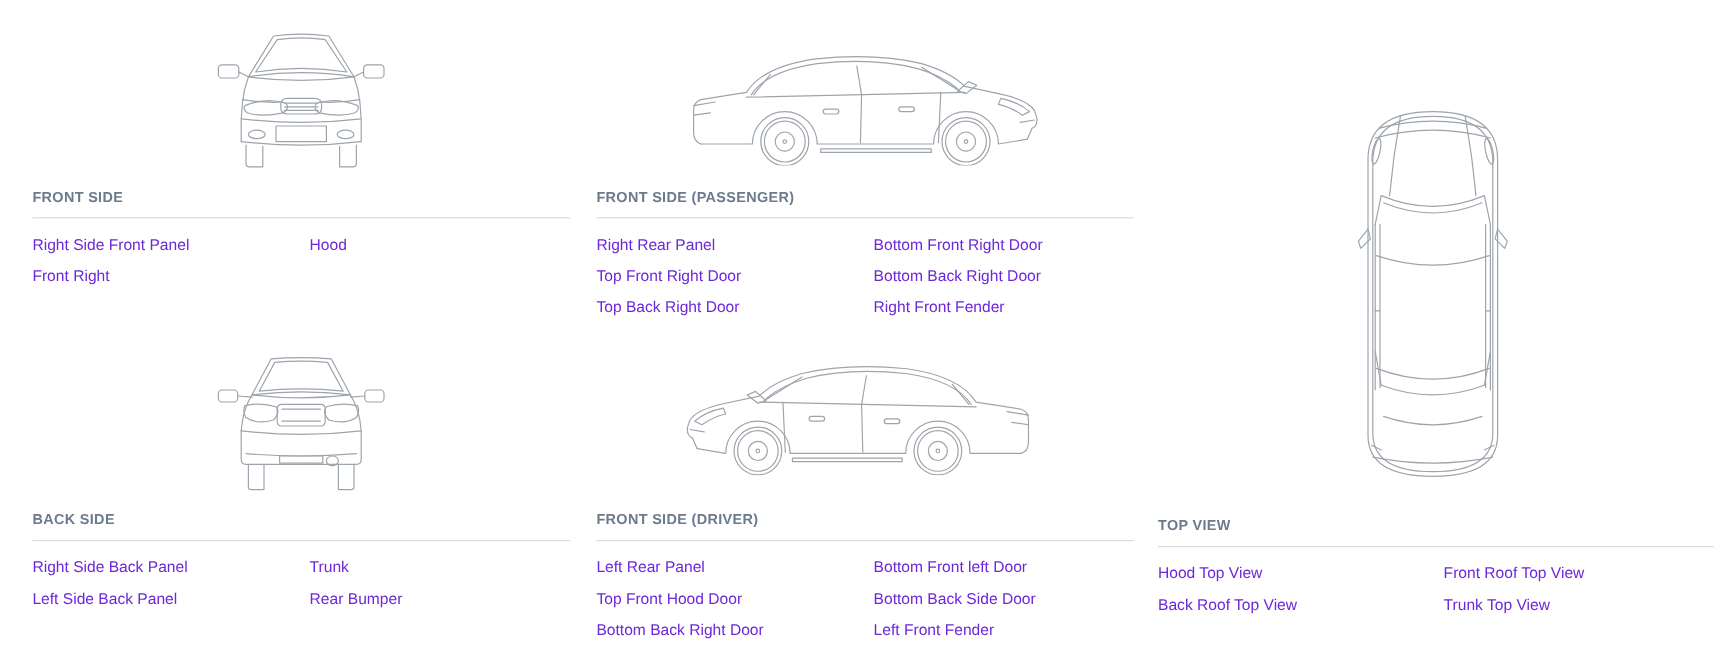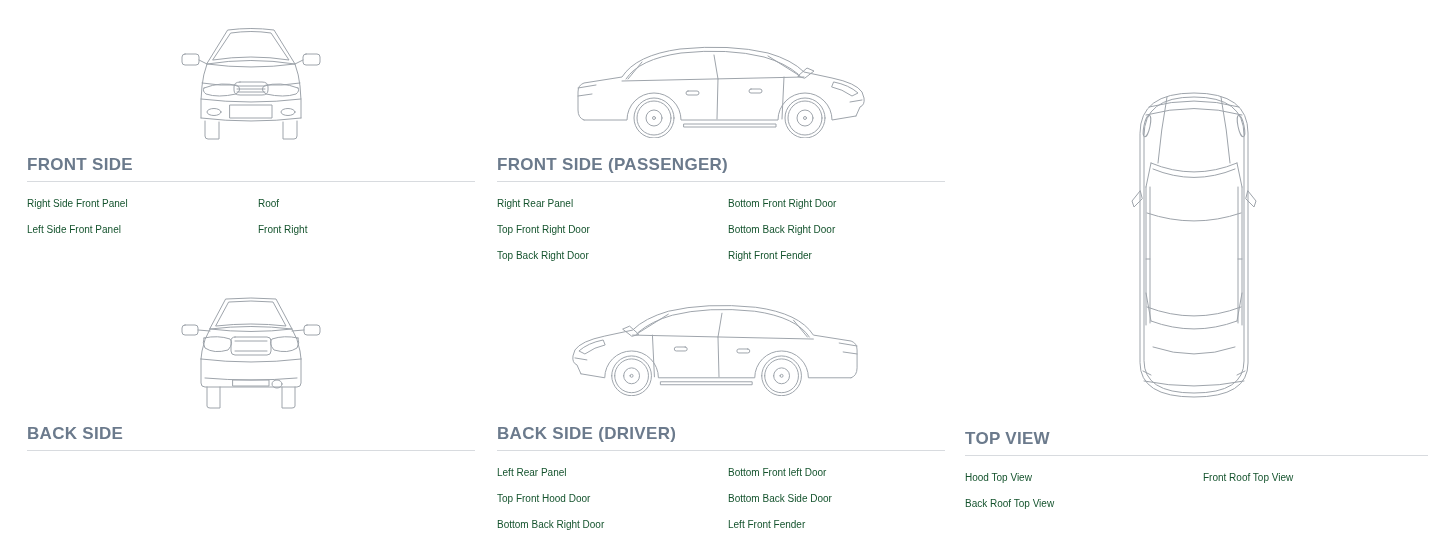--- a/index.html
+++ b/index.html
@@ -11,38 +11,38 @@
     font-family: "Liberation Sans", sans-serif;
     position: relative;
     overflow: hidden;
   }
   .car-art { position: absolute; margin: 0; }
   .car-art svg { display: block; width: 100%; height: 100%; }
   .flip svg { transform: scaleX(-1); }
   .section { position: absolute; }
   .section-title {
     margin: 0;
-    font-size: 17px;
+    font-size: 12px;
     line-height: 17px;
     font-weight: 700;
     letter-spacing: 0.3px;
     color: #6b7a8c;
   }
   .divider {
     border: none;
     border-top: 1px solid #d8dbdf;
     margin: 8px 0 0 0;
   }
   .label-grid { margin-top: 9px; display: grid; }
   .cols-a { grid-template-columns: 231px 1fr; }
   .cols-b { grid-template-columns: 238px 1fr; }
   .panel-label {
-    font-size: 10px;
+    font-size: 13px;
     line-height: 26px;
-    color: #14532d;
+    color: #6d28d9;
     white-space: nowrap;
   }
   #art-front { left: 178px; top: 26px;  width: 146px; height: 116px; }
   #art-right { left: 568px; top: 40px;  width: 300px; height: 98px; }
   #art-back  { left: 178px; top: 295px; width: 146px; height: 116px; }
   #art-left  { left: 569px; top: 298px; width: 298px; height: 98px; }
   #art-top   { left: 1131px; top: 85px; width: 126px; height: 318px; }
   #sec-front { left: 27px;  top: 156px; width: 448px; }
   #sec-right { left: 497px; top: 156px; width: 448px; }
   #sec-back  { left: 27px;  top: 425px; width: 448px; }
@@ -186,58 +186,64 @@
       <path d="M114,286 L106,290"></path>
     </g>
   </svg>
 </figure>
 
 <section class="section" id="sec-front">
   <h2 class="section-title">FRONT SIDE</h2>
   <hr class="divider">
   <div class="label-grid cols-a">
     <span class="panel-label">Right Side Front Panel</span>
-    <span class="panel-label">Roof</span>
-    <span class="panel-label">Left Side Front Panel</span>
+    <span class="panel-label">Hood</span>
     <span class="panel-label">Front Right</span>
   </div>
 </section>
 
 <section class="section" id="sec-right">
   <h2 class="section-title">FRONT SIDE (PASSENGER)</h2>
   <hr class="divider">
   <div class="label-grid cols-a">
     <span class="panel-label">Right Rear Panel</span>
     <span class="panel-label">Bottom Front Right Door</span>
     <span class="panel-label">Top Front Right Door</span>
     <span class="panel-label">Bottom Back Right Door</span>
     <span class="panel-label">Top Back Right Door</span>
     <span class="panel-label">Right Front Fender</span>
   </div>
 </section>
 
 <section class="section" id="sec-back">
   <h2 class="section-title">BACK SIDE</h2>
   <hr class="divider">
+  <div class="label-grid cols-a">
+    <span class="panel-label">Right Side Back Panel</span>
+    <span class="panel-label">Trunk</span>
+    <span class="panel-label">Left Side Back Panel</span>
+    <span class="panel-label">Rear Bumper</span>
+  </div>
 </section>
 
 <section class="section" id="sec-left">
-  <h2 class="section-title">BACK SIDE (DRIVER)</h2>
+  <h2 class="section-title">FRONT SIDE (DRIVER)</h2>
   <hr class="divider">
   <div class="label-grid cols-a">
     <span class="panel-label">Left Rear Panel</span>
     <span class="panel-label">Bottom Front left Door</span>
     <span class="panel-label">Top Front Hood Door</span>
     <span class="panel-label">Bottom Back Side Door</span>
     <span class="panel-label">Bottom Back Right Door</span>
     <span class="panel-label">Left Front Fender</span>
   </div>
 </section>
 
 <section class="section" id="sec-top">
   <h2 class="section-title">TOP VIEW</h2>
   <hr class="divider">
   <div class="label-grid cols-b">
     <span class="panel-label">Hood Top View</span>
     <span class="panel-label">Front Roof Top View</span>
     <span class="panel-label">Back Roof Top View</span>
+    <span class="panel-label">Trunk Top View</span>
   </div>
 </section>
 
 </body></html>

